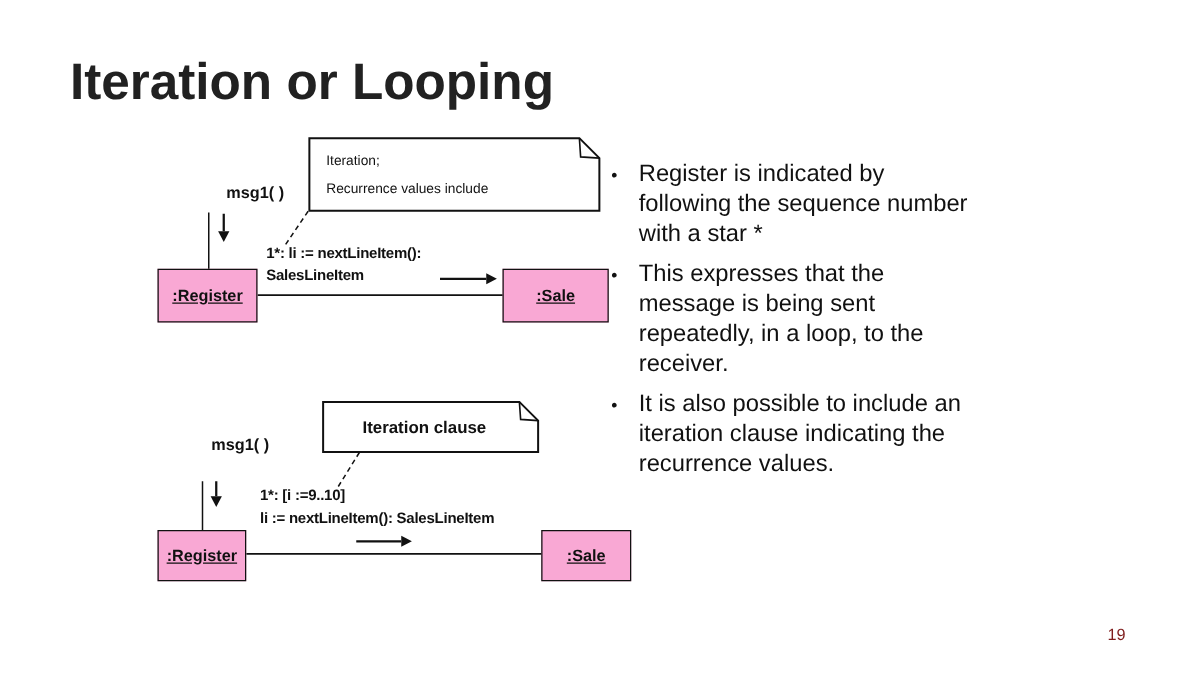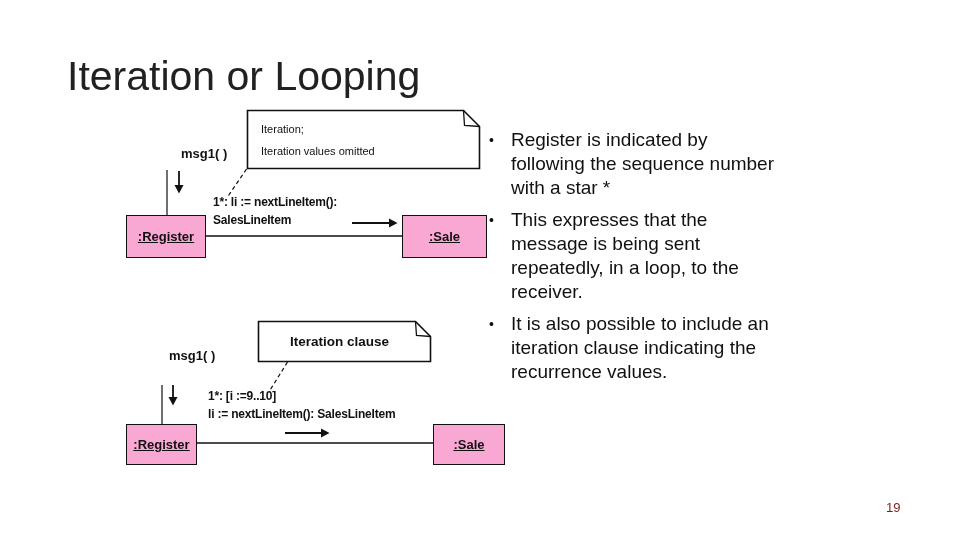--- a/index.html
+++ b/index.html
@@ -1,22 +1,22 @@
 <!DOCTYPE html>
 <html><head>
 <meta charset="utf-8">
 <style>
   html,body { margin:0; padding:0; background:#e8e8e8; }
   .slide {
     position:relative; width:960px; height:540px; background:#ffffff;
     overflow:hidden; font-family:"Liberation Sans", sans-serif; color:#111111;
   }
   .title {
-    position:absolute; left:56px; top:45px; margin:11px;
-    font-size:41px; font-weight:400; line-height:1; color:#212121;
+    position:absolute; left:56px; top:45px; margin:0;
+    font-size:41px; font-weight:700; line-height:1; color:#212121;
     white-space:nowrap;
   }
   svg.canvas { position:absolute; left:0; top:0; width:960px; height:540px; }
   .ink { stroke:#111111; }
   .msg-label {
     position:absolute; font-size:13px; font-weight:bold; line-height:16px;
     white-space:nowrap;
   }
   .seq {
     position:absolute; font-size:12px; font-weight:bold; line-height:18px;
@@ -77,21 +77,21 @@
       <line x1="197" y1="443" x2="434" y2="443" class="ink" stroke-width="1.4"></line>
       <line x1="285" y1="433" x2="321" y2="433" class="ink" stroke-width="1.8"></line>
       <polygon points="321,428.6 321,437.4 329.5,433" fill="#111111"></polygon>
     </g>
   </svg>
 
   <div class="msg-label" style="left:181px; top:146px;">msg1( )</div>
 
   <div class="note-text" style="left:261px; top:118px;">
     <div>Iteration;</div>
-    <div>Iteration values omitted</div>
+    <div>Recurrence values include</div>
   </div>
 
   <div class="seq" style="left:213px; top:193px;">
     <div>1*: li := nextLineItem():</div>
     <div>SalesLineItem</div>
   </div>
 
   <div class="objbox" style="left:126px; top:215px; width:80px; height:43px;">
     <span>:Register</span>
   </div>

